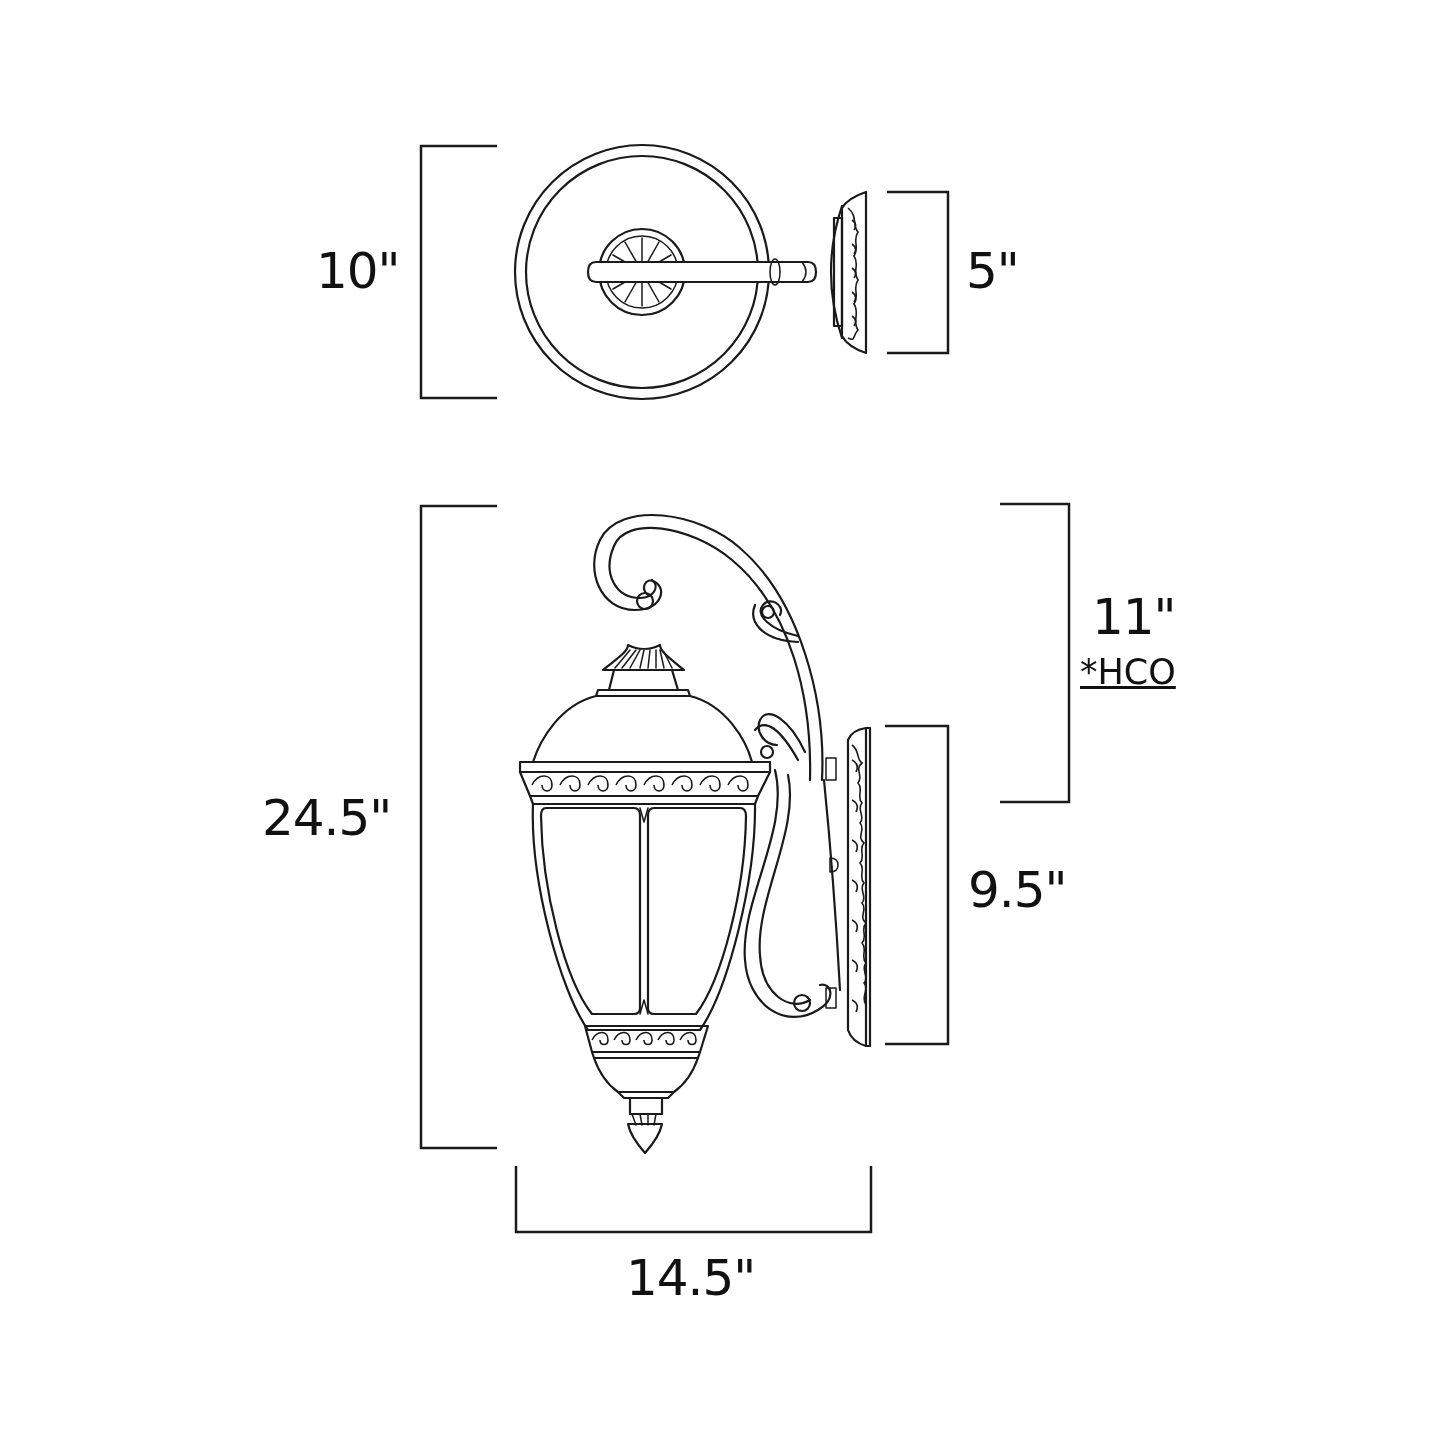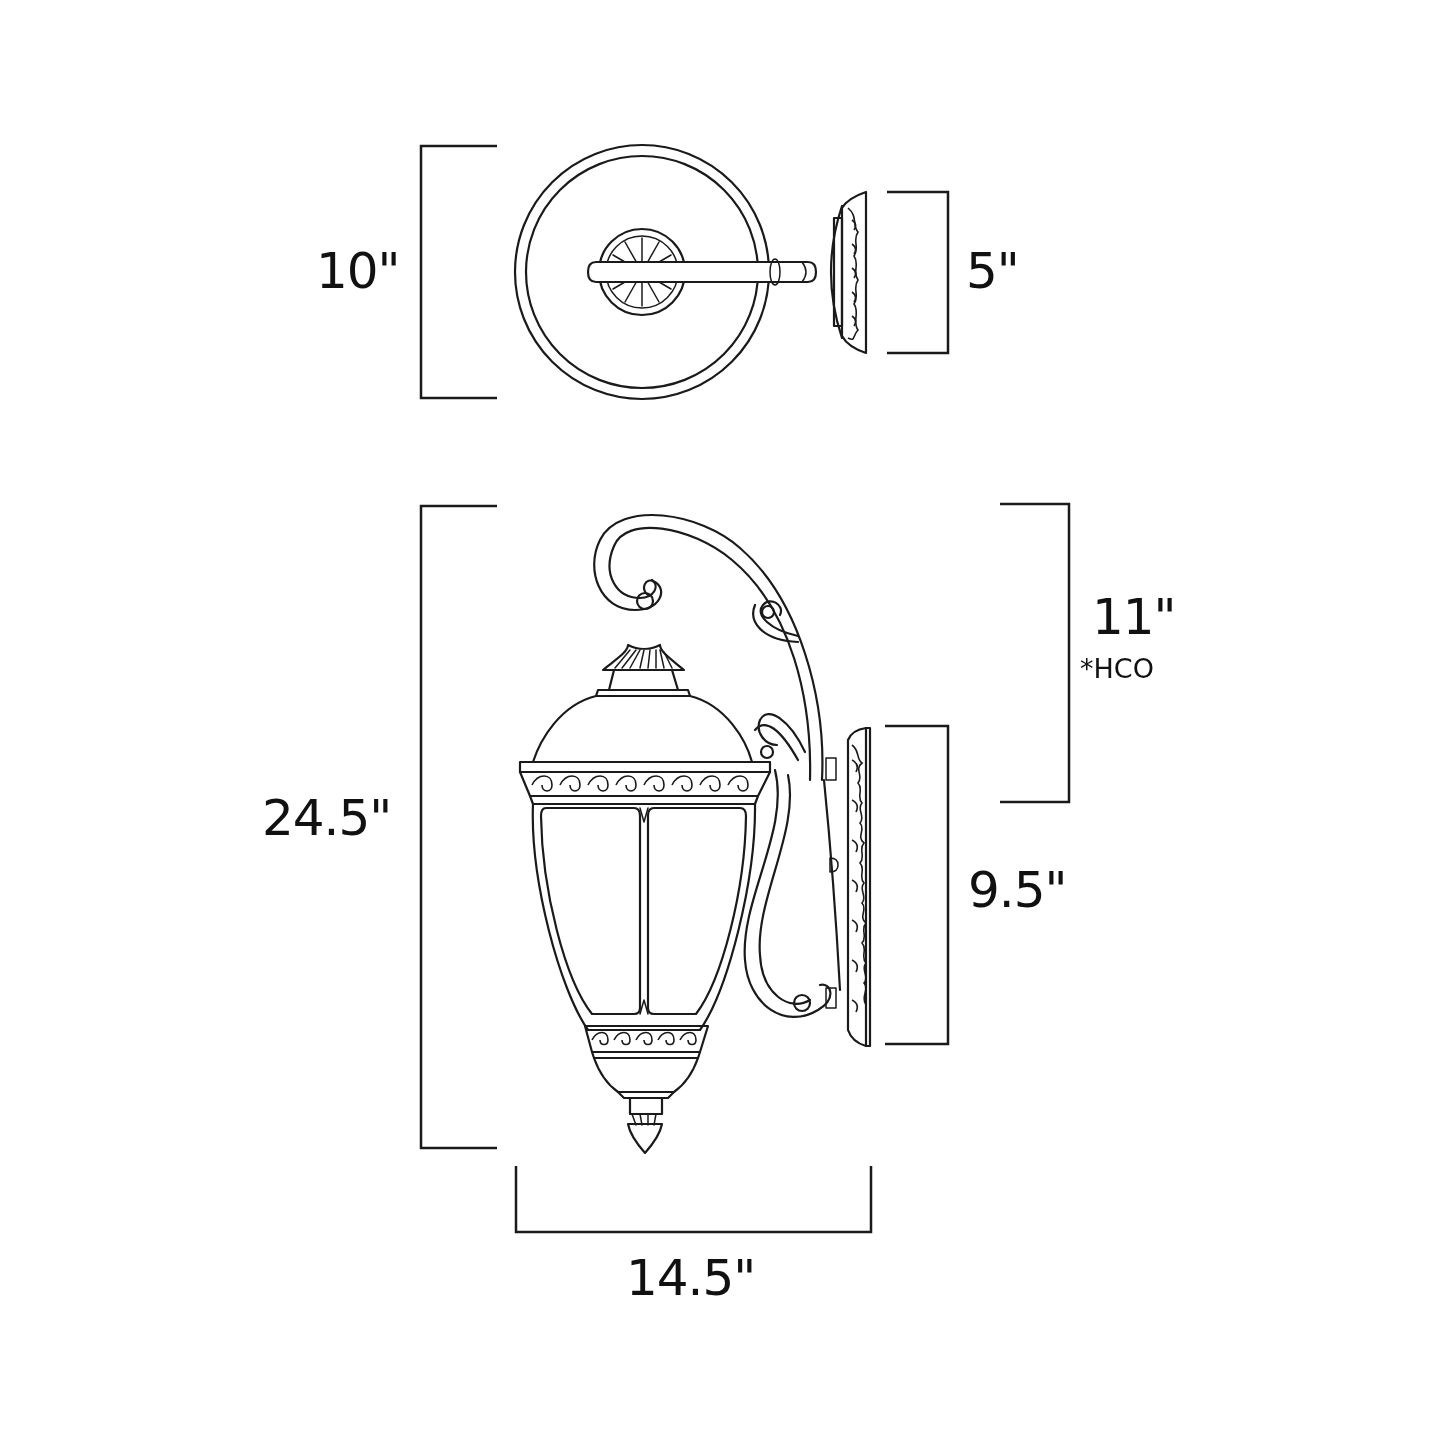--- a/index.html
+++ b/index.html
@@ -6,21 +6,21 @@
     body { width: 1445px; height: 1445px; position: relative; overflow: hidden; }
     .canvas { position: absolute; left: 0; top: 0; width: 1445px; height: 1445px; }
     .dim-label {
       position: absolute;
       font-family: "DejaVu Sans", sans-serif;
       color: #111111;
       white-space: nowrap;
       letter-spacing: -1px;
     }
     .dim-big { font-size: 50px; line-height: 1; }
-    .dim-note { font-size: 27px; line-height: 1; letter-spacing: 0; }
+    .dim-note { font-size: 35px; line-height: 1; letter-spacing: 0; text-decoration: underline; }
     svg .ln { fill: none; stroke: #1a1a1a; stroke-width: 2.2; stroke-linejoin: round; stroke-linecap: round; }
     svg .ln-thin { fill: none; stroke: #1a1a1a; stroke-width: 1.5; stroke-linejoin: round; stroke-linecap: round; }
     svg .bk { fill: none; stroke: #1a1a1a; stroke-width: 2.5; }
     svg .orn { fill: none; stroke: #1a1a1a; stroke-width: 1.6; }
     svg .fillw { fill: #ffffff; stroke: #1a1a1a; stroke-width: 2.2; }
   </style>
 </head>
 <body>
 
 <div class="canvas">

